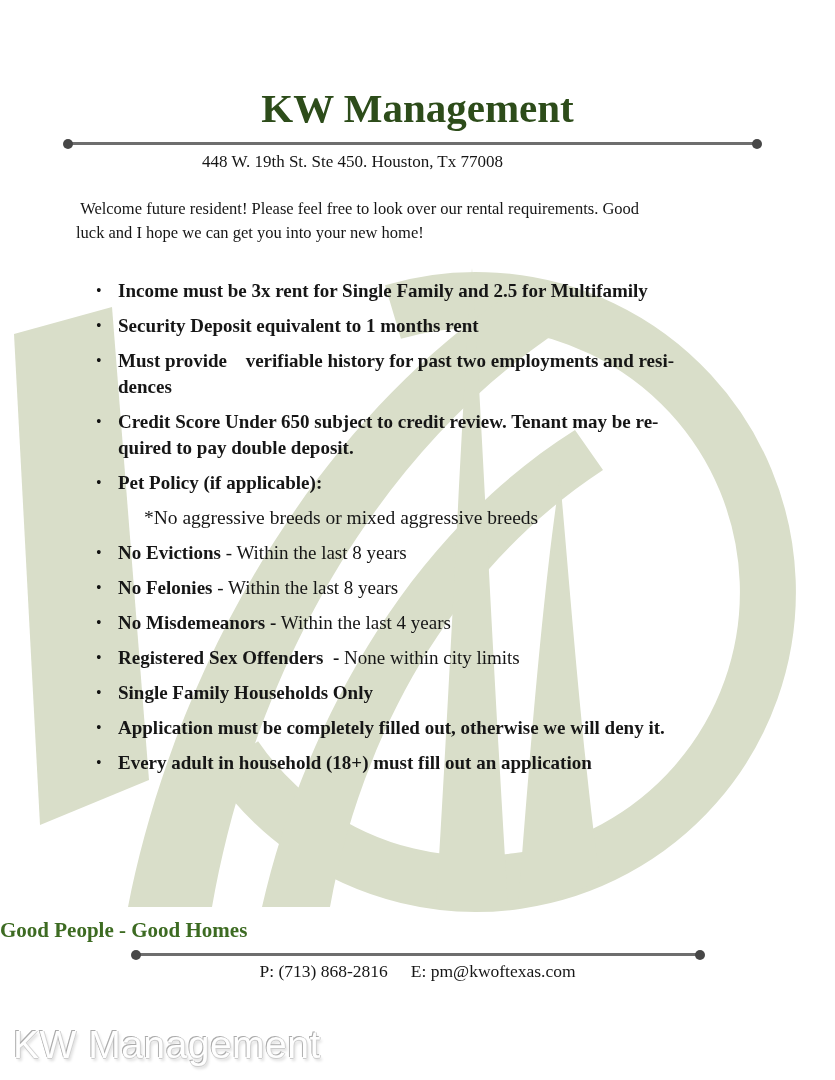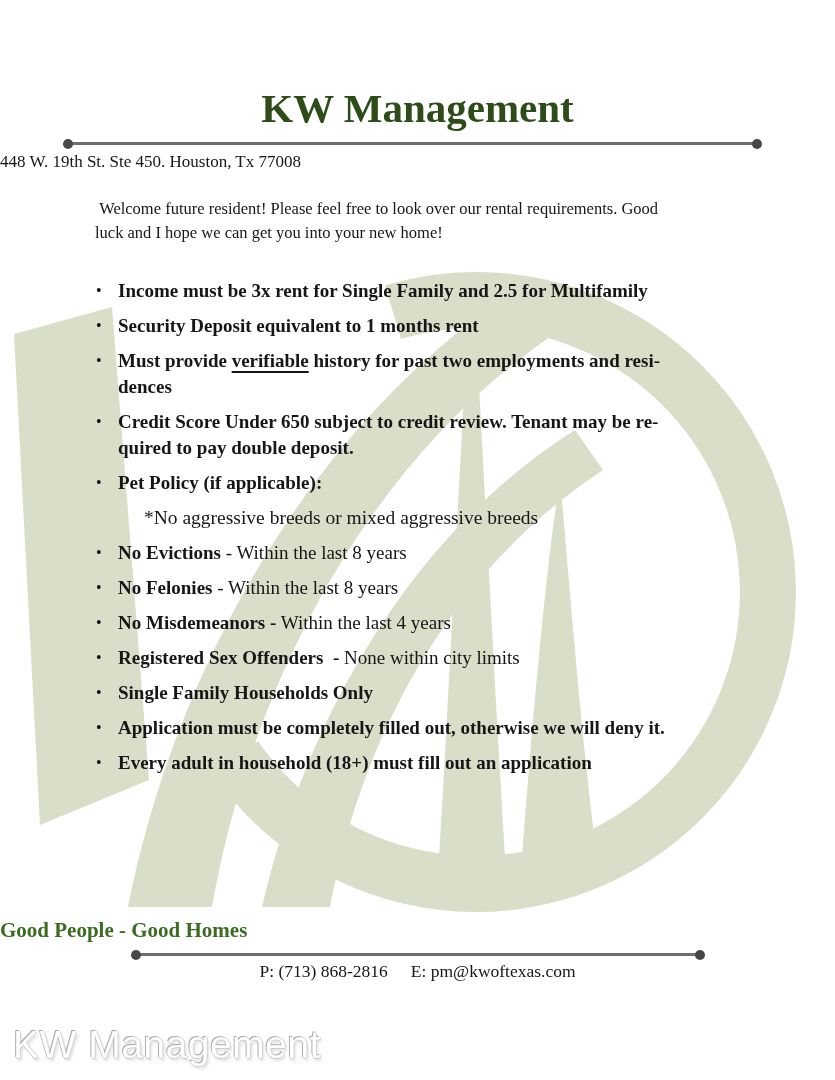--- a/index.html
+++ b/index.html
@@ -31,41 +31,41 @@
   }
   .rule{position:absolute;height:3px;background:var(--rule-gray);}
   .rule-top{top:142px;left:67px;width:691px;}
   .rule-bottom{top:953px;left:135px;width:566px;}
   .cap{position:absolute;width:10px;height:10px;border-radius:50%;background:var(--dot-gray);top:-3.5px;}
   .cap-left{left:-4px;}
   .cap-right{right:-4px;}
 
   .address{
     position:absolute;top:152px;left:0;width:705px;
-    font-size:17px;
+    text-align:center;font-size:17px;
   }
   .welcome{
-    position:absolute;top:197px;left:95px;width:670px;
+    position:absolute;top:197px;left:76px;width:670px;
     font-size:16.5px;line-height:24px;
     white-space:pre-wrap;
   }
 
   .req-list{position:absolute;top:278px;left:96px;width:655px;}
   .li{display:flex;margin-bottom:9px;}
   .li-text{
     font-size:19px;line-height:26px;white-space:pre-wrap;flex:1;
   }
   .li .dot{
     width:22px;flex:0 0 22px;
     font-size:16px;line-height:26px;color:#111;
   }
   .li.sub{padding-left:48px;}
   .li.sub .li-text{font-size:19.5px;}
   .b{font-weight:bold;text-align:center;}
-  .u{text-decoration:underline;text-underline-offset:4px;text-decoration-thickness:2px;}
+  .u{text-underline-offset:4px;text-decoration-thickness:2px;margin-left:14px;}
 
   .tagline{
     position:absolute;top:918px;left:0;width:835px;
     font-size:21px;font-weight:bold;
     color:var(--tagline-green);
   }
   .contact-row{
     position:absolute;top:958px;left:0;width:835px;
     display:flex;justify-content:center;gap:23px;
     font-size:17.5px;line-height:26px;

